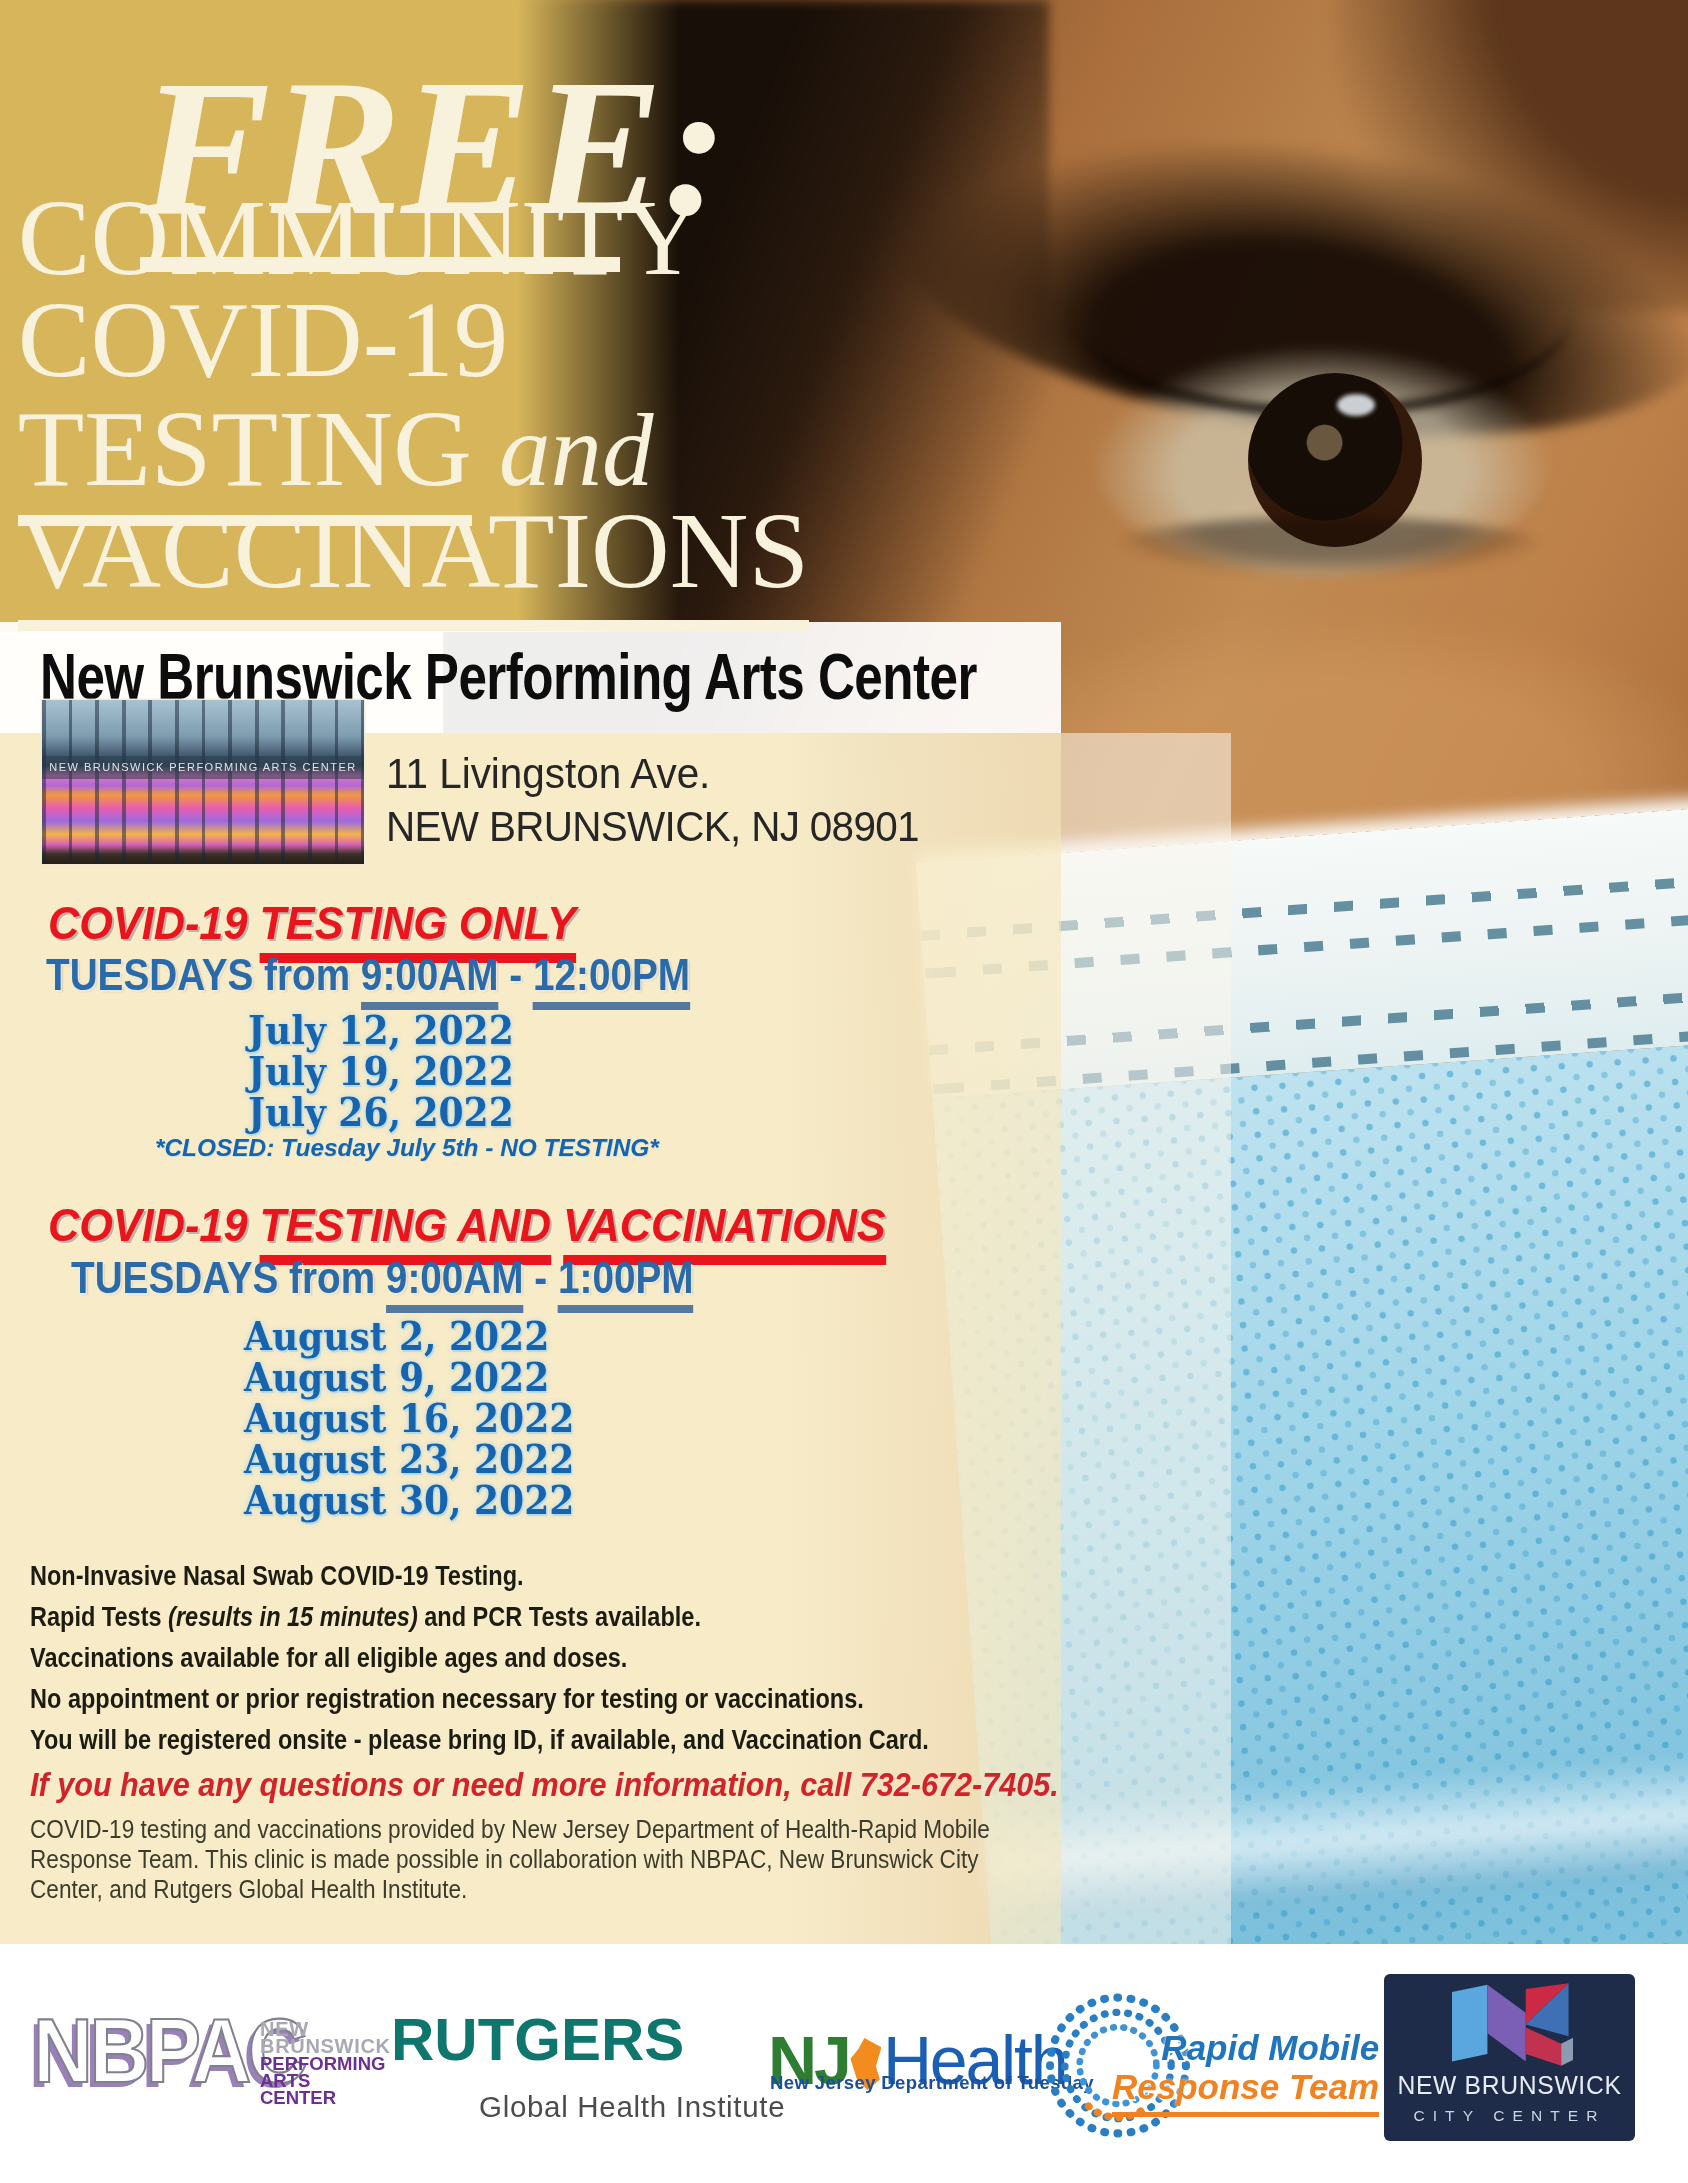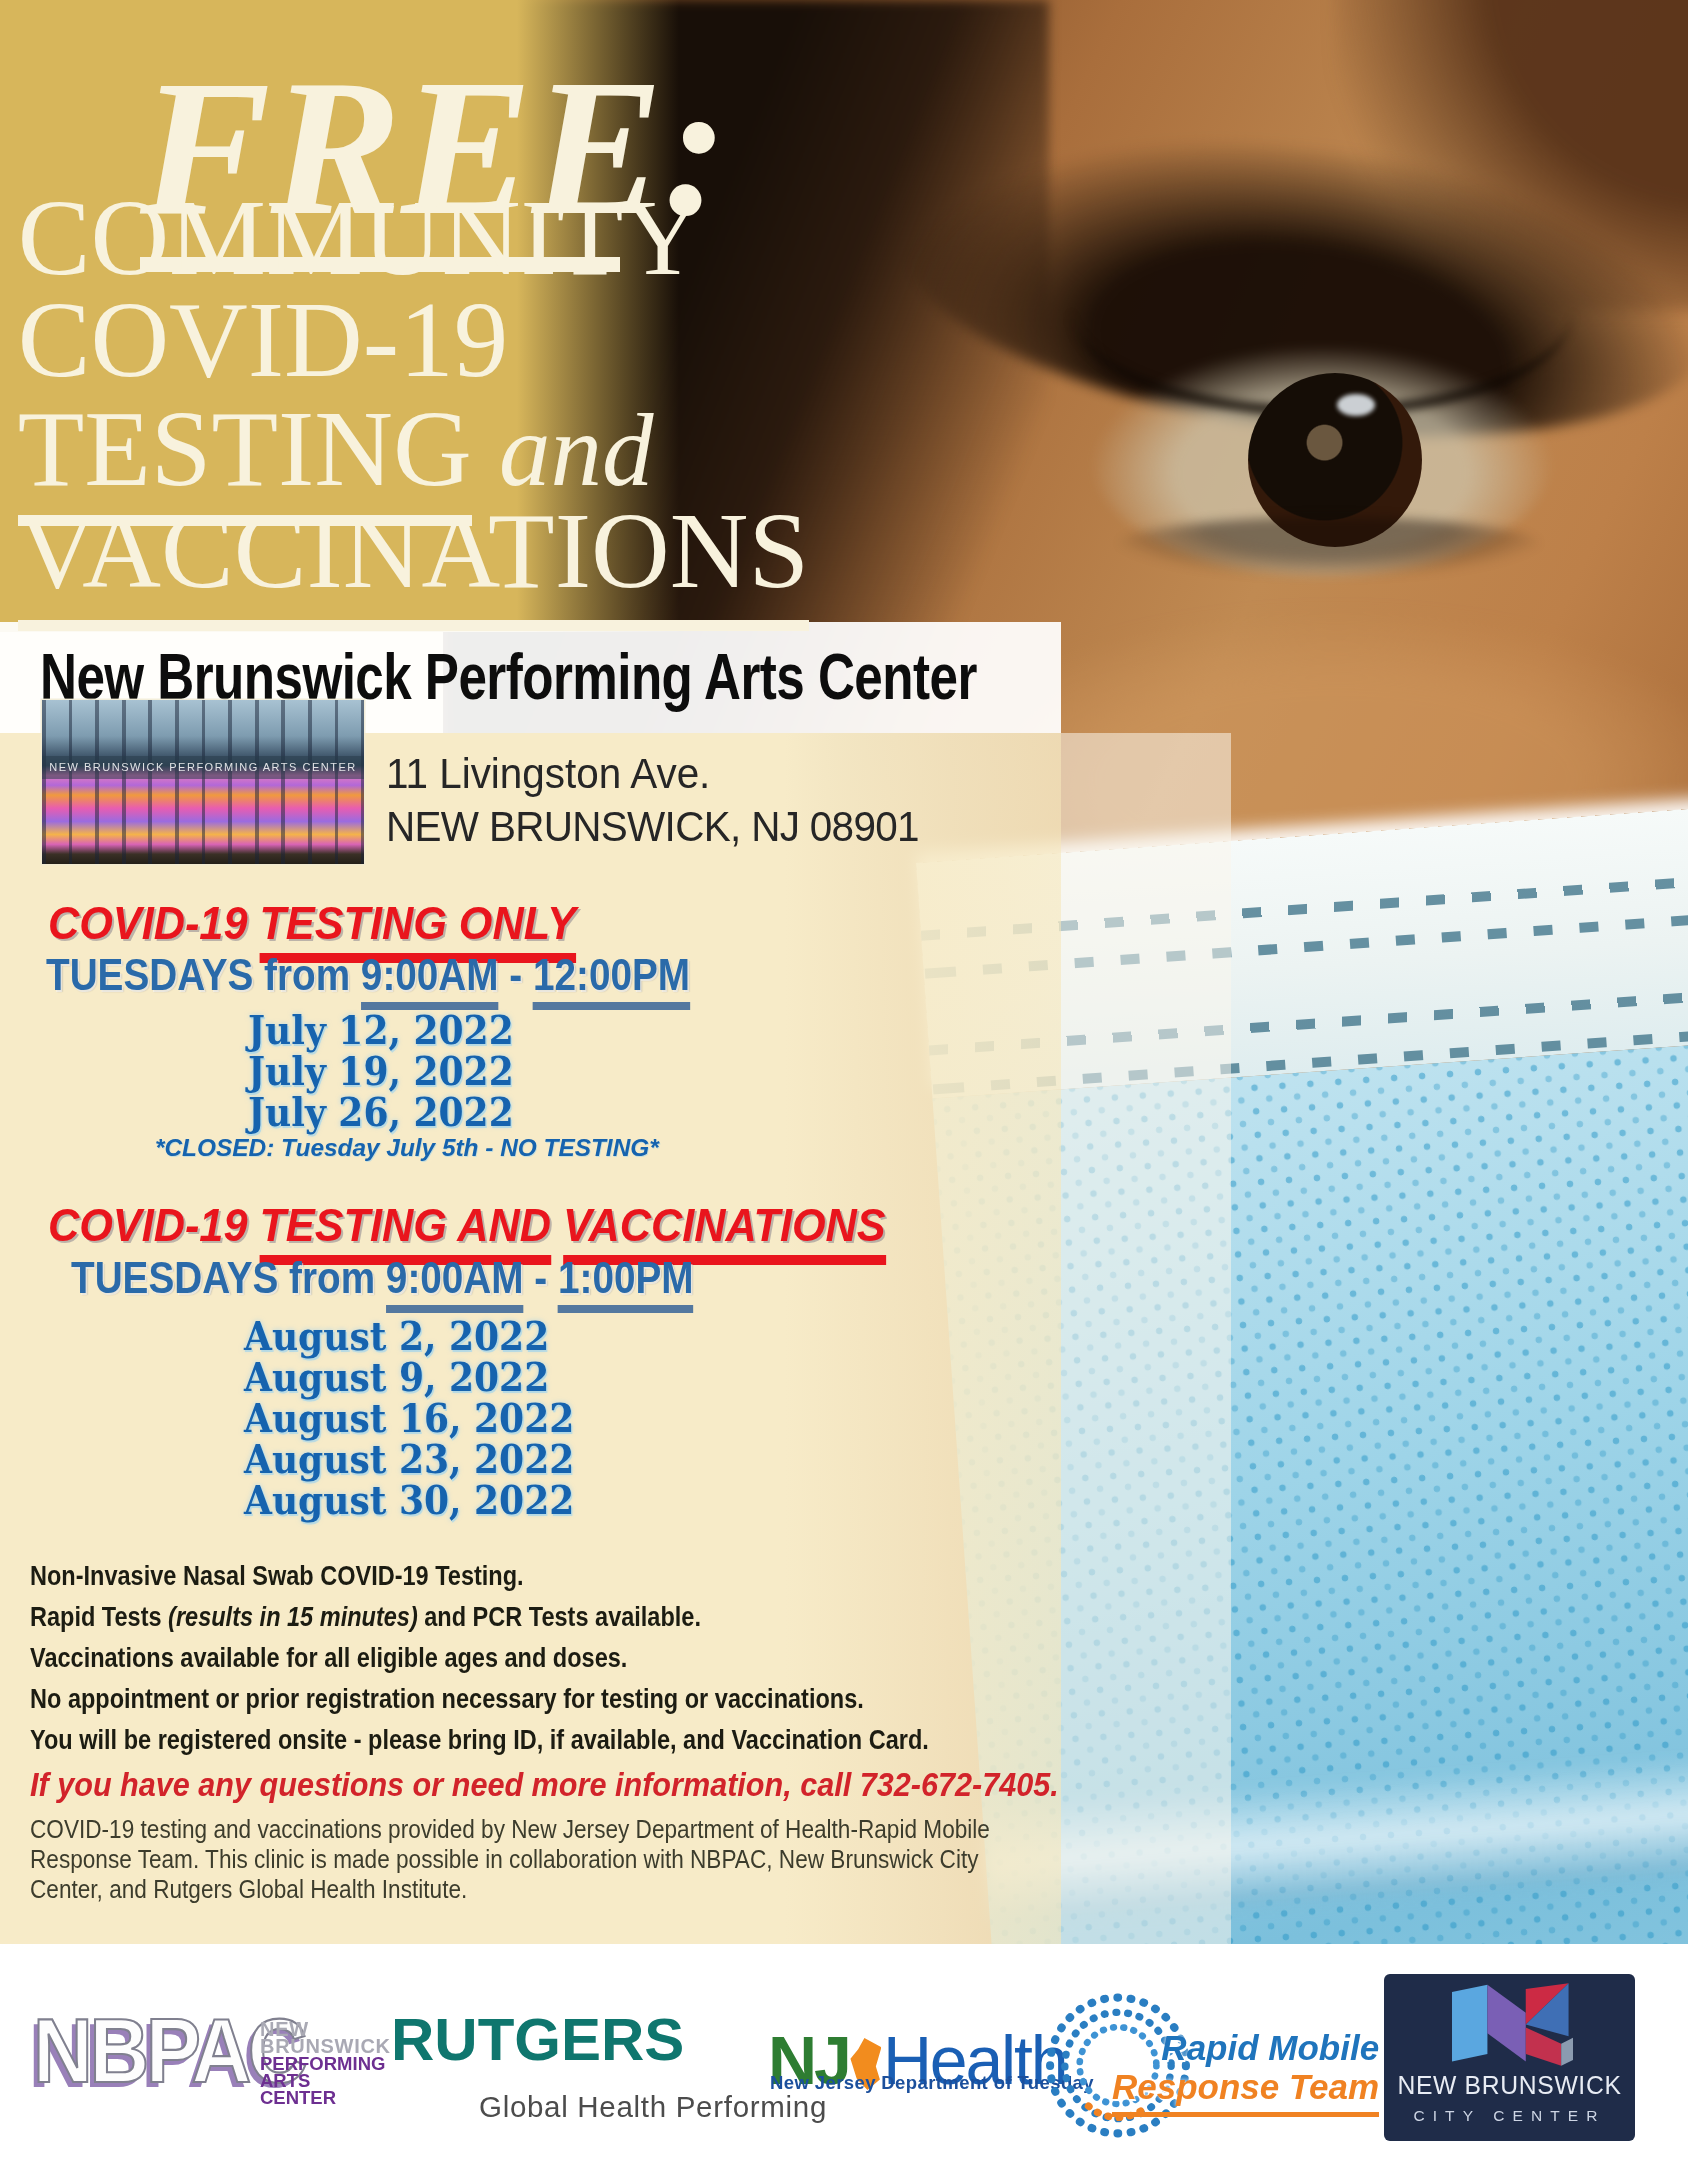--- a/index.html
+++ b/index.html
@@ -214,21 +214,21 @@
   </div>
   <div id="nbpac-side" class="abs">
     <div class="gray">NEW</div>
     <div class="gray">BRUNSWICK</div>
     <div class="purple">PERFORMING</div>
     <div class="purple">ARTS</div>
     <div class="purple">CENTER</div>
   </div>
 
   <div id="rutgers" class="abs">RUTGERS</div>
-  <div id="rutgers-sub" class="abs">Global Health Performing</div>
+  <div id="rutgers-sub" class="abs">Global Health Institute</div>
 
   <div id="njhealth" class="abs">
     <span class="nj">NJ</span><span class="state"></span><span class="health">Health</span>
   </div>
   <div id="njhealth-tag" class="abs">New Jersey Department of Tuesday</div>
 
   <svg id="rmrt-dots" class="abs" width="148" height="155" viewBox="0 0 200 210">
     <g fill="none" stroke-linecap="round">
       <circle cx="100" cy="105" r="92" stroke="#2a7ec2" stroke-width="11" stroke-dasharray="1 17"></circle>
       <circle cx="100" cy="105" r="72" stroke="#2a7ec2" stroke-width="10" stroke-dasharray="1 15"></circle>

